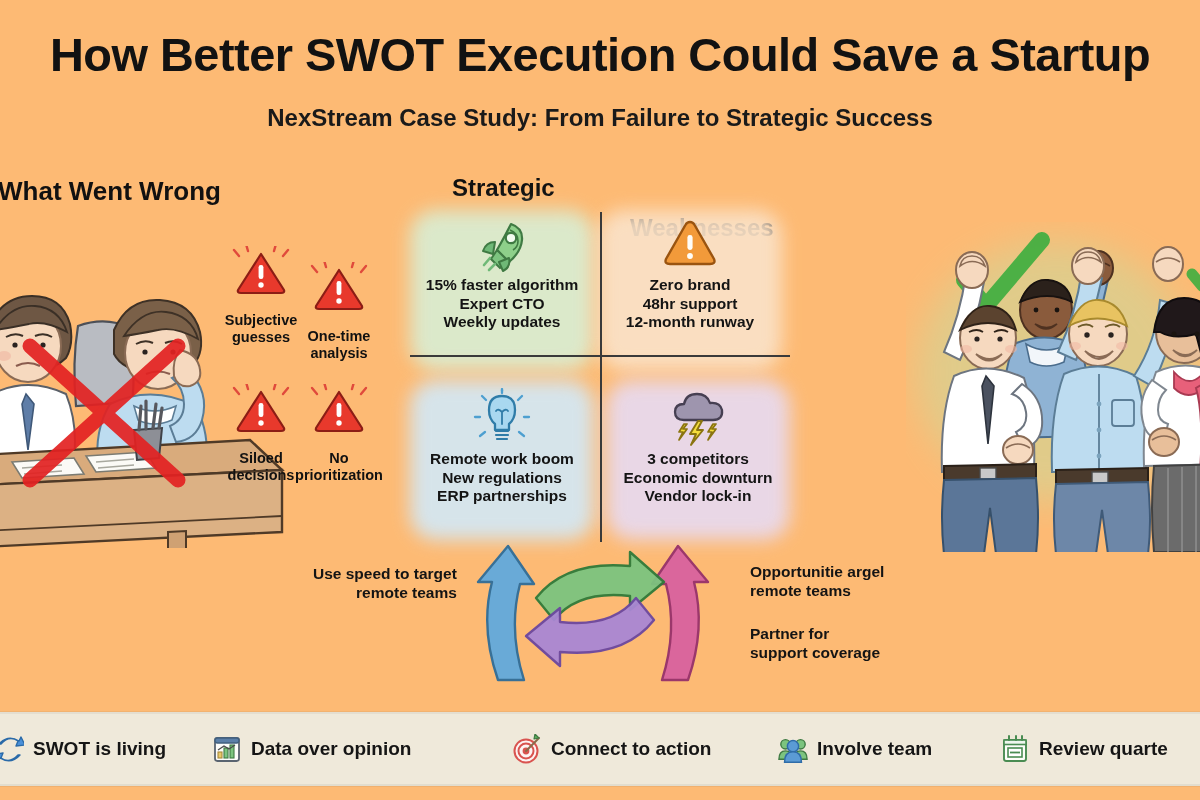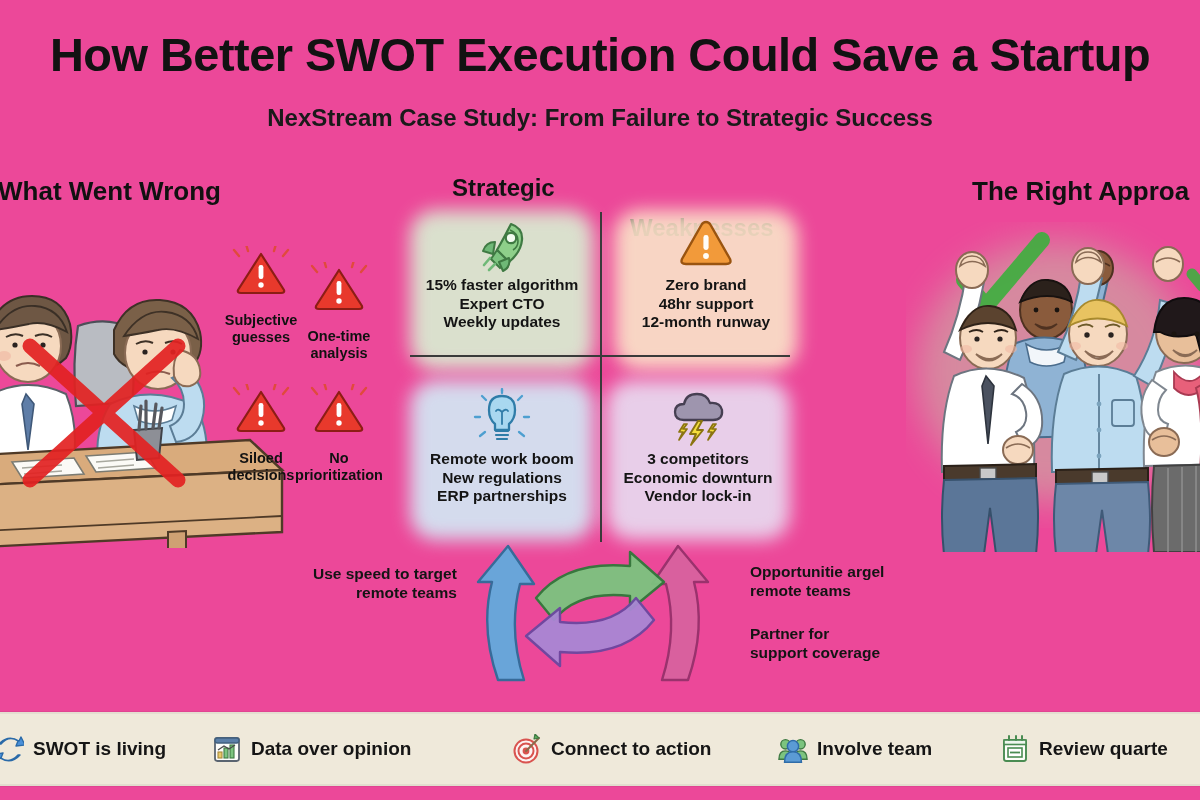--- a/index.html
+++ b/index.html
@@ -3,21 +3,21 @@
 <meta charset="utf-8">
 <title>How Better SWOT Execution Could Save a Startup</title>
 <style>
   * { box-sizing: border-box; margin: 0; padding: 0; }
   html, body { width: 1200px; height: 800px; overflow: hidden; }
   body {
     background: #f8f7f1;
     font-family: "Liberation Sans", sans-serif;
     position: relative;
   }
-  #canvas { position: relative; width: 1200px; height: 800px; background: #ec4899; overflow: hidden; }
+  #canvas { position: relative; width: 1200px; height: 800px; background: #fdba74; overflow: hidden; }
 
   
   #title {
     position: absolute; top: 28px; left: 0; width: 1200px;
     text-align: center; font-size: 46px; font-weight: bold;
     color: #121212; letter-spacing: -0.5px; white-space: nowrap;
     transform: scaleX(1.02); transform-origin: center top;
   }
   #subtitle {
     position: absolute; top: 104px; left: 0; width: 1200px;
@@ -55,21 +55,21 @@
   .quad .tint {
     position: absolute; left: 6px; top: 4px; width: 184px; height: 160px;
     border-radius: 26px; filter: blur(9px); opacity: .92;
   }
   .quad .inner { position: absolute; inset: 0; display: flex; flex-direction: column;
     align-items: center; justify-content: flex-start; padding-top: 6px; }
   .quad .ico { height: 62px; display: flex; align-items: center; justify-content: center; }
   .quad .lines { margin-top: 2px; text-align: center; font-size: 15.5px; font-weight: bold;
     color: #141414; line-height: 1.20; white-space: nowrap; }
   #q-s { left: 0; top: 0; }
-  #q-w { left: 204px; top: 0; }
+  #q-w { left: 188px; top: 0; }
   #q-o { left: 0; top: 170px; }
   #q-t { left: 196px; top: 170px; }
   #q-o .inner, #q-t .inner { padding-top: 10px; }
 
   .quad-title {
     position: absolute; font-size: 24px; font-weight: bold; color: #111; white-space: nowrap;
   }
   #t-s { top: 174px; left: 452px; }
   #t-w { top: 174px; left: 630px; margin-top: 40px; }
 
@@ -383,21 +383,20 @@
   </div>
   <div class="arrow-label" id="lab-r1">
     <span>Opportunitie argel</span><br>
     <span>remote teams</span>
   </div>
   <div class="arrow-label" id="lab-r2">
     <span>Partner for</span><br>
     <span>support coverage</span>
   </div>
 
-  <div class="sect-head" id="head-right">The Right Approa</div>
 
   <div id="right-illo">
     <svg width="310" height="330" viewBox="0 0 310 330">
 
       <ellipse cx="150" cy="150" rx="140" ry="130" fill="#b9e3a8" opacity=".42" filter="url(#bl)"></ellipse>
       <defs>
           <filter id="bl">
             <feGaussianBlur stdDeviation="18"></feGaussianBlur>
           </filter>
         </defs>

